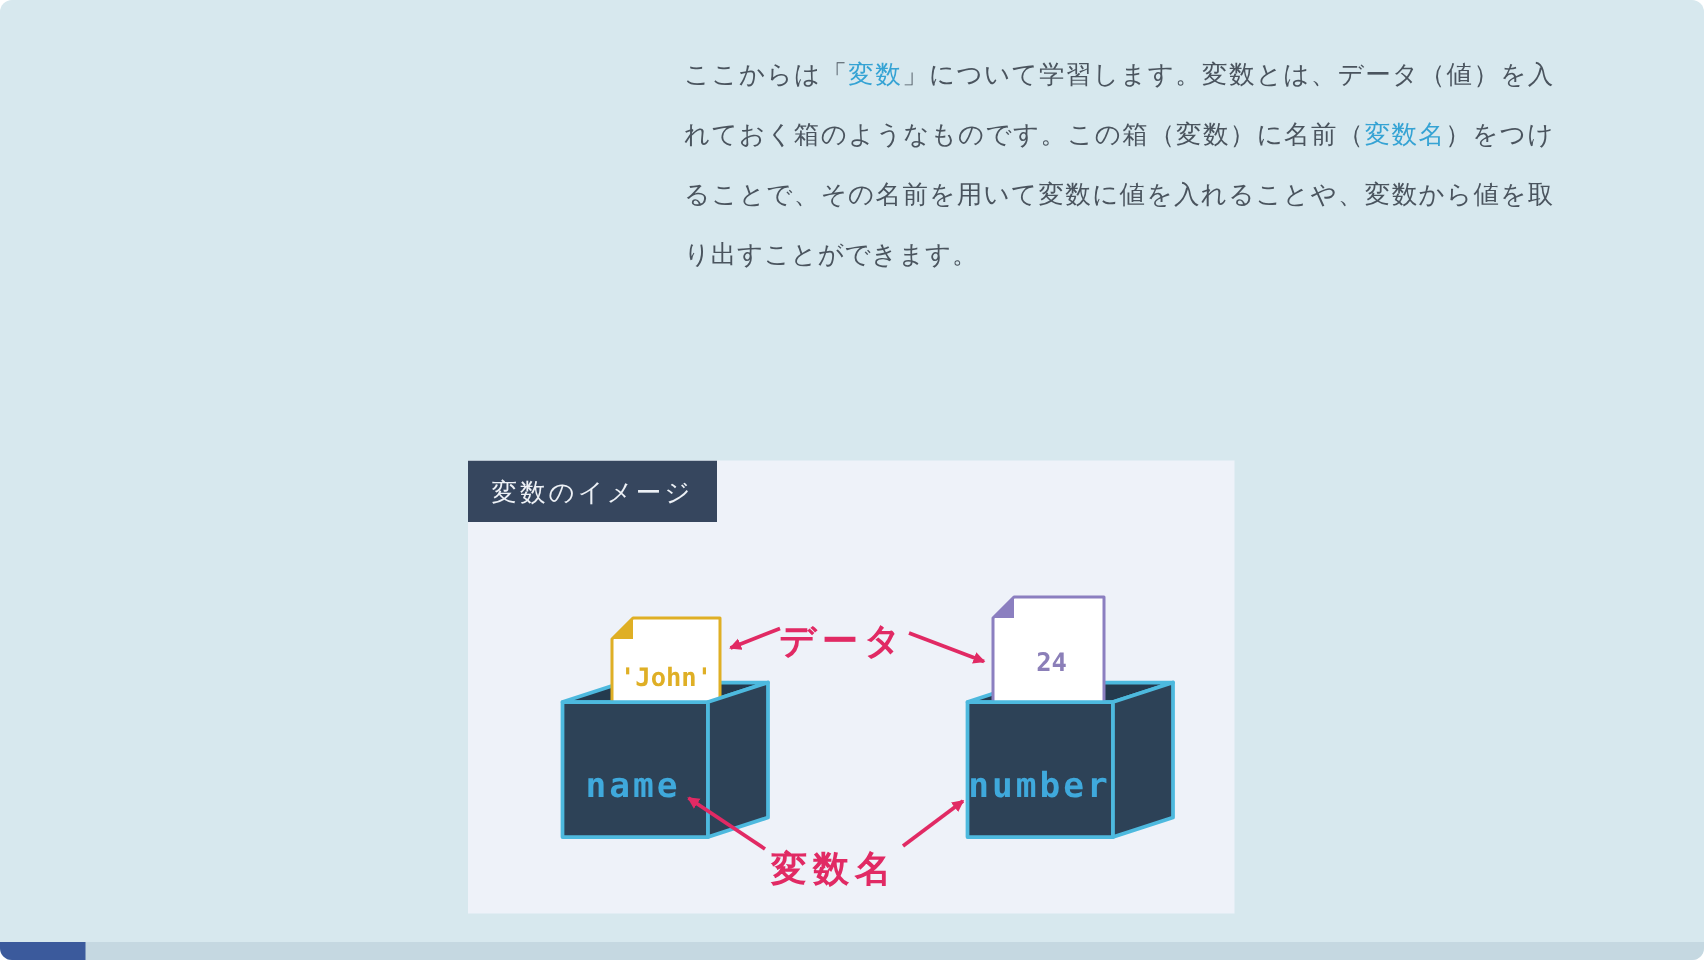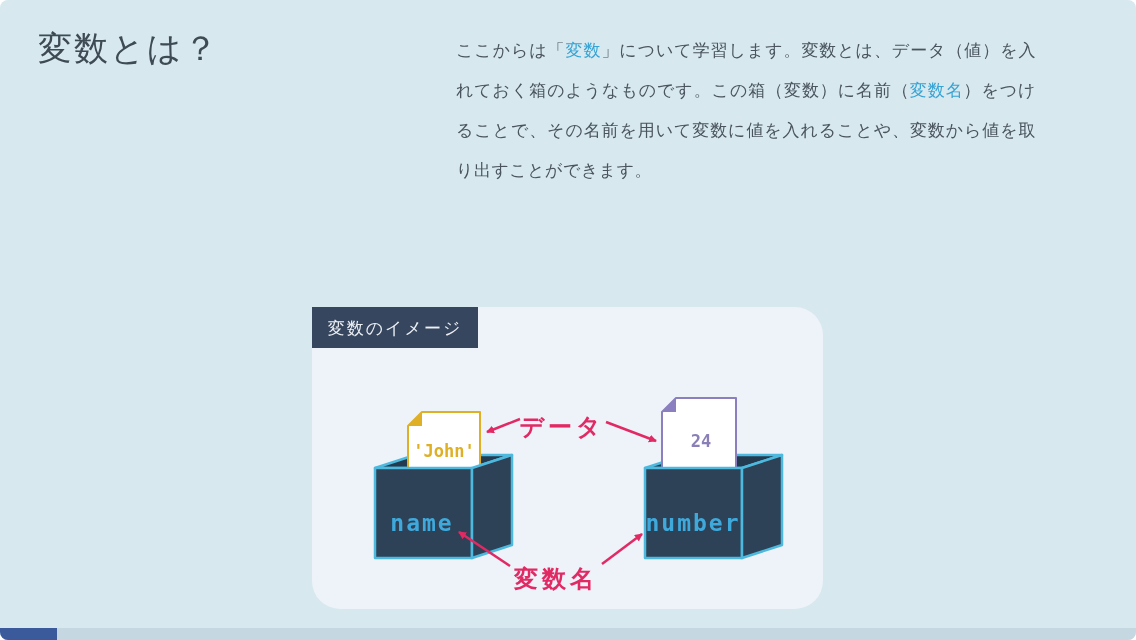--- a/index.html
+++ b/index.html
@@ -36,21 +36,20 @@
   .paragraph{
     position:absolute;left:456px;top:30px;width:580px;margin:0;
     font-size:17px;line-height:40px;letter-spacing:0.5px;
     color:var(--body-text);
     text-align:justify;
   }
   .paragraph .link{color:var(--link-blue);cursor:pointer;}
   .diagram{
     position:absolute;left:312px;top:307px;width:511px;height:302px;
     background:var(--diagram-background);
-    border-radius:28px;
   }
   .diagram svg{position:absolute;left:0;top:0;display:block;}
   
   .hdr-rect{fill:var(--header-box);}
   .hdr-text{fill:#edf1f6;font-size:17px;letter-spacing:2px;}
   .box-face{fill:var(--box-fill);stroke:var(--box-edge);stroke-width:2.5;stroke-linejoin:round;}
   .box-open{fill:var(--box-interior);stroke:var(--box-edge);stroke-width:2.5;stroke-linejoin:round;}
   .paper{fill:#ffffff;stroke-width:2;stroke-linejoin:round;}
   .paper.yellow{stroke:var(--paper-yellow);}
   .paper.purple{stroke:var(--paper-purple);}
@@ -74,21 +73,20 @@
   .progress-fill{
     position:absolute;left:0;top:0;height:100%;width:5%;
     background:var(--progress-fill);
   }
 </style>
 </head>
 <body>
 
 <div class="slide">
 
-  <h1 class="title">変数とは？</h1>
 
   <p class="paragraph"><span>ここからは「</span><span class="link">変数</span><span>」について学習します。変数とは、データ（値）を入れておく箱のようなものです。この箱（変数）に名前（</span><span class="link">変数名</span><span>）をつけることで、その名前を用いて変数に値を入れることや、変数から値を取り出すことができます。</span></p>
 
   <div class="diagram">
     <svg width="511" height="310" viewBox="0 0 511 310" xmlns="http://www.w3.org/2000/svg">
       <defs>
         <marker id="arrow" markerWidth="9" markerHeight="9" refX="7" refY="4" orient="auto" markerUnits="userSpaceOnUse">
           <path class="arrowhead" d="M0,0 L8,4 L0,8 Z"></path>
         </marker>
       </defs>

